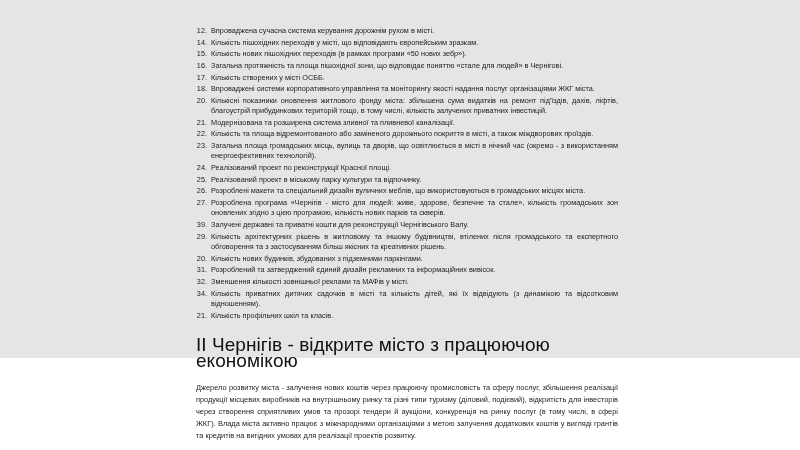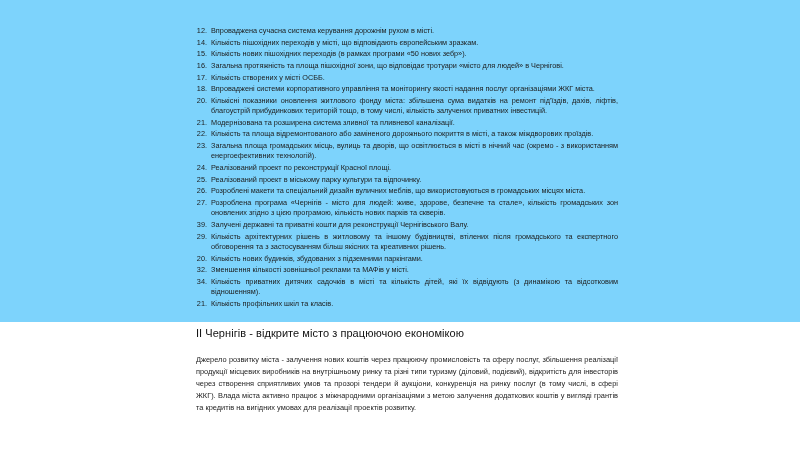--- a/index.html
+++ b/index.html
@@ -10,22 +10,22 @@
   body {
     width: 800px;
     height: 450px;
     overflow: hidden;
     font-family: "Liberation Sans", sans-serif;
     color: #1a1a1a;
   }
   .page {
     position: relative;
     width: 800px;
-    height: 322px;
-    background: #7dd3fc;
+    height: 358px;
+    background: #e5e5e5;
     box-sizing: border-box;
     padding: 26px 182px 0 196px;
   }
   .doc-list {
     list-style: none;
     margin: 0;
     padding: 0;
     counter-reset: none;
   }
   .doc-item {
@@ -47,21 +47,21 @@
     line-height: 10.35px;
     white-space: nowrap;
   }
   .doc-item .txt {
     flex: 1 1 auto;
     text-align: justify;
     text-justify: inter-word;
     hyphens: none;
   }
   .section-heading {
-    font-size: 11px;
+    font-size: 19px;
     line-height: 16px;
     font-weight: normal;
     color: #111111;
     margin: 16px 0 5px 0;
     letter-spacing: 0.05px;
   }
   .body-para {
     font-size: 7.4px;
     line-height: 11.9px;
     color: #1c1c1c;
@@ -83,21 +83,21 @@
       <li class="doc-item">
         <span class="num">14.</span>
         <span class="txt">Кількість пішохідних переходів у місті, що відповідають європейським зразкам.</span>
       </li>
       <li class="doc-item">
         <span class="num">15.</span>
         <span class="txt">Кількість нових пішохідних переходів (в рамках програми «50 нових зебр»).</span>
       </li>
       <li class="doc-item">
         <span class="num">16.</span>
-        <span class="txt">Загальна протяжність та площа пішохідної зони, що відповідає тротуари «місто для людей» в Чернігові.</span>
+        <span class="txt">Загальна протяжність та площа пішохідної зони, що відповідає поняттю «стале для людей» в Чернігові.</span>
       </li>
       <li class="doc-item">
         <span class="num">17.</span>
         <span class="txt">Кількість створених у місті ОСББ.</span>
       </li>
       <li class="doc-item">
         <span class="num">18.</span>
         <span class="txt">Впроваджені системи корпоративного управління та моніторингу якості надання послуг організаціями ЖКГ міста.</span>
       </li>
       <li class="doc-item">
@@ -138,20 +138,24 @@
       </li>
       <li class="doc-item">
         <span class="num">29.</span>
         <span class="txt">Кількість архітектурних рішень в житловому та іншому будівництві, втілених після громадського та експертного обговорення та з застосуванням більш якісних та креативних рішень.</span>
       </li>
       <li class="doc-item">
         <span class="num">20.</span>
         <span class="txt">Кількість нових будинків, збудованих з підземними паркінгами.</span>
       </li>
       <li class="doc-item">
+        <span class="num">31.</span>
+        <span class="txt">Розроблений та затверджений єдиний дизайн рекламних та інформаційних вивісок.</span>
+      </li>
+      <li class="doc-item">
         <span class="num">32.</span>
         <span class="txt">Зменшення кількості зовнішньої реклами та МАФів у місті.</span>
       </li>
       <li class="doc-item">
         <span class="num">34.</span>
         <span class="txt">Кількість приватних дитячих садочків в місті та кількість дітей, які їх відвідують (з динамікою та відсотковим відношенням).</span>
       </li>
       <li class="doc-item">
         <span class="num">21.</span>
         <span class="txt">Кількість профільних шкіл та класів.</span>

